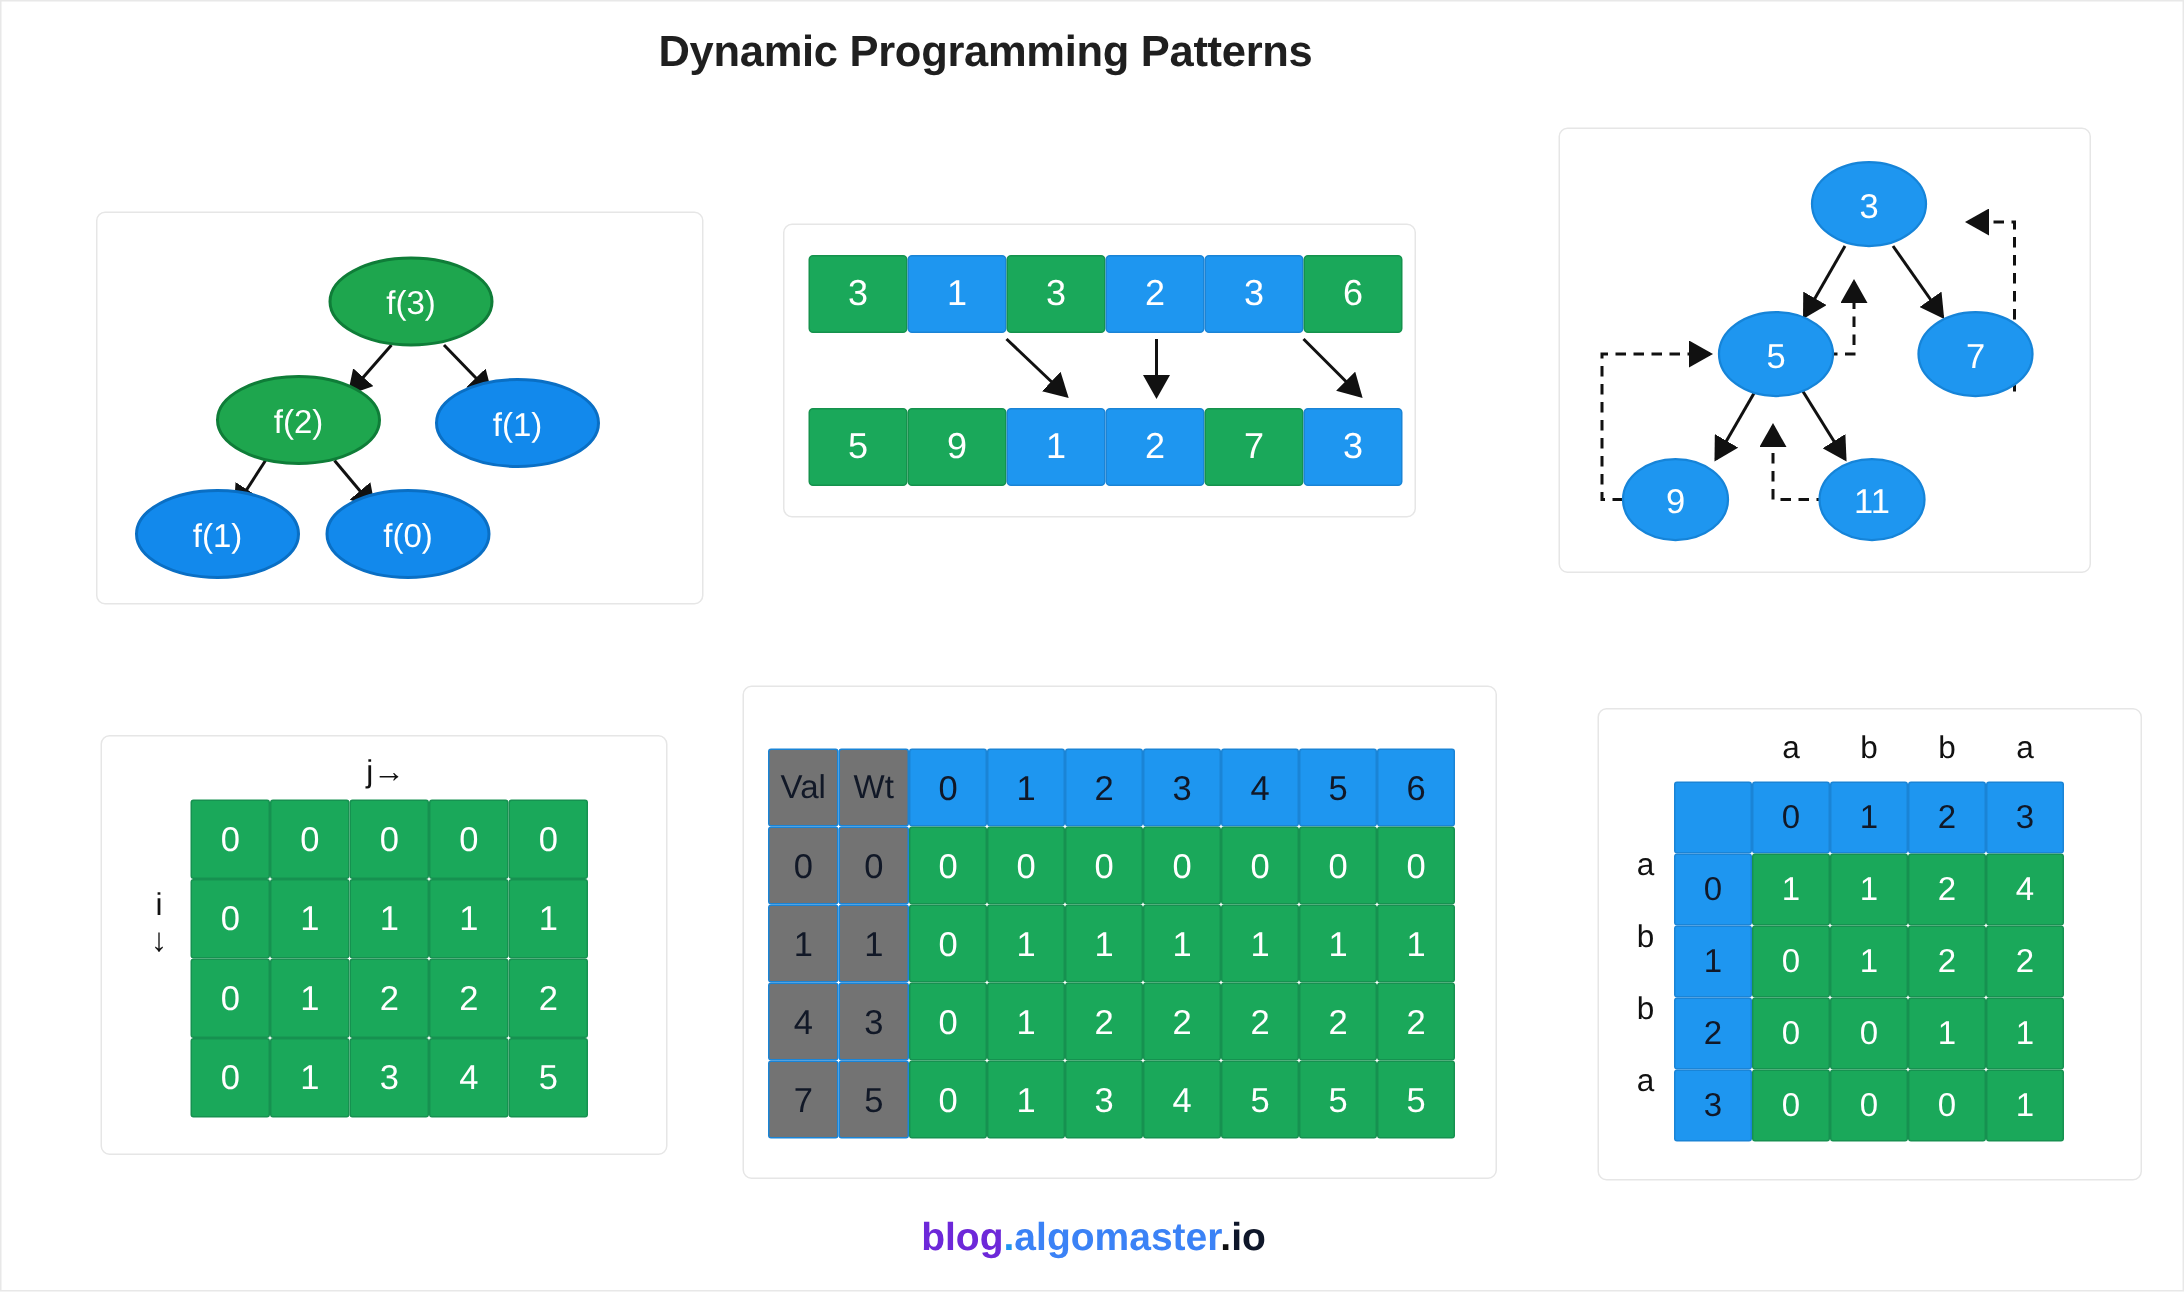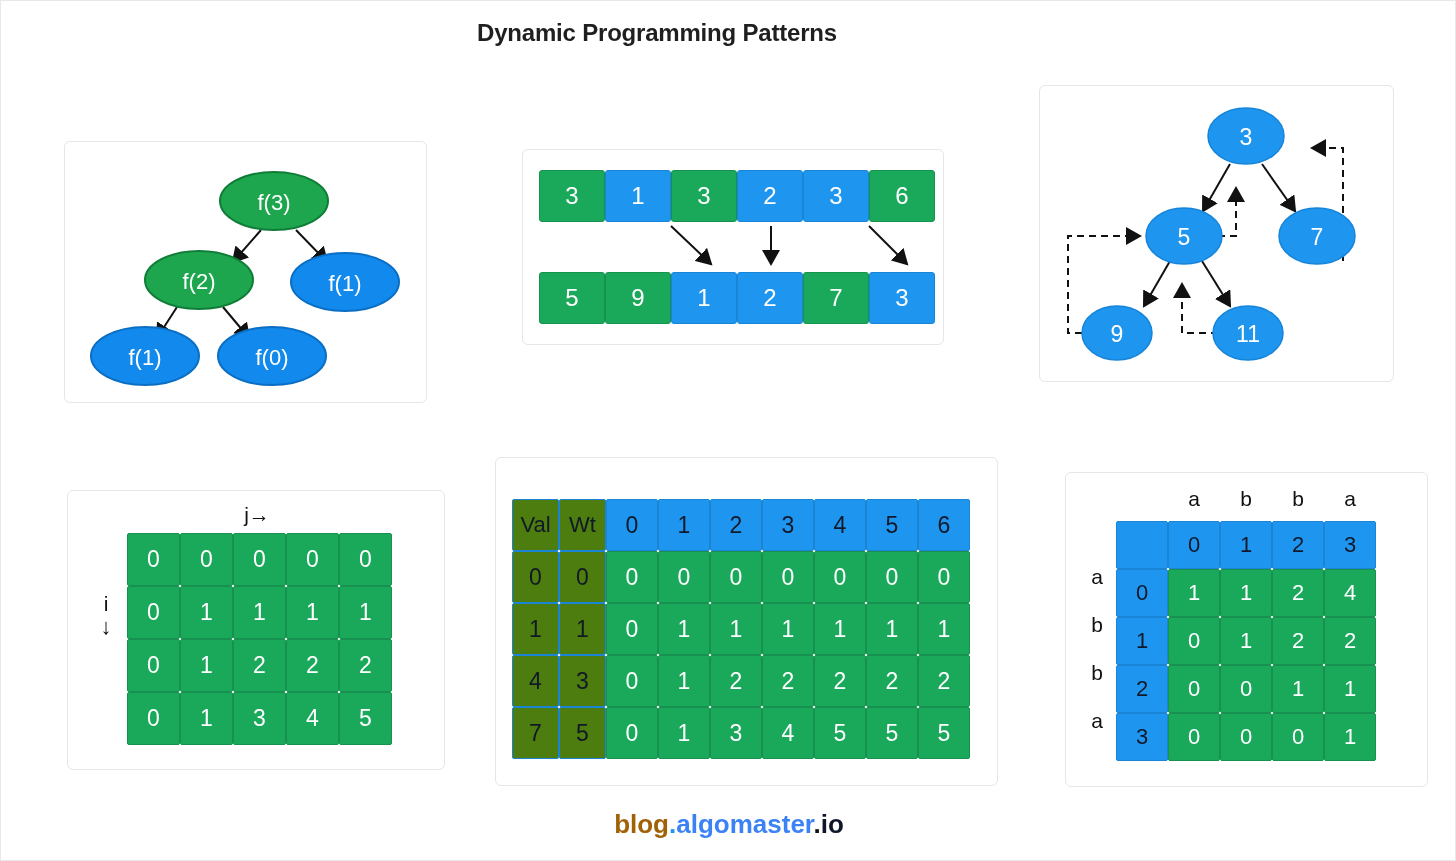--- a/index.html
+++ b/index.html
@@ -12,35 +12,35 @@
     color: #1a1a1a;
     position: relative;
     overflow: hidden;
     box-sizing: border-box;
     border: 1px solid #e8e8e8;
   }
   .page-title {
     position: absolute;
     top: 18px; left: 0; width: 1312px;
     text-align: center;
-    font-size: 24px;
+    font-size: 29px;
     font-weight: bold;
     color: #1f1f1f;
     letter-spacing: -0.2px;
   }
   .panel {
     position: absolute;
     background: #ffffff;
     border: 1px solid #e6e6e6;
     border-radius: 6px;
     box-sizing: border-box;
   }
 
   
-  #panel-recursion { left: 63px; top: 140px; width: 363px; height: 262px; }
+  #panel-recursion { left: 63px; top: 140px; width: 405px; height: 262px; }
   #panel-recursion svg { position: absolute; left: 0; top: 0; }
   .node-text { font-family: "Liberation Sans", sans-serif; font-size: 22px; fill: #ffffff; text-anchor: middle; dominant-baseline: central; }
 
   
   #panel-arrays { left: 521px; top: 148px; width: 422px; height: 196px; }
   .cellrow { position: absolute; display: flex; }
   .cell {
     width: 66px; height: 52px;
     display: flex; align-items: center; justify-content: center;
     font-size: 24px; color: #ffffff;
@@ -81,21 +81,21 @@
   }
 
   
   #panel-knap { left: 494px; top: 456px; width: 503px; height: 329px; }
   #knap-wrap { position: absolute; left: 16px; top: 41px; display: flex; }
   .knap-leftcol { display: flex; flex-direction: column; }
   .kl-cell {
     width: 47px; height: 52px;
     display: flex; align-items: center; justify-content: center;
     font-size: 23px; color: #111827;
-    background: #4d7c0f; box-sizing: border-box;
+    background: #737373; box-sizing: border-box;
     border: 1px solid #1a84d6; border-radius: 2px;
   }
   .kl-cell.head { font-size: 22px; }
   .knap-body { display: flex; flex-direction: column; }
   .knap-row { display: flex; }
   .kcell {
     width: 52px; height: 52px;
     display: flex; align-items: center; justify-content: center;
     font-size: 23px; box-sizing: border-box; border-radius: 2px;
   }
@@ -126,21 +126,21 @@
     font-size: 22px; box-sizing: border-box; border-radius: 2px;
   }
   .lcell.hdr { background: #1e96f0; color: #111827; border: 1px solid #1a84d6; }
   .lcell.val { background: #1aa85a; color: #ffffff; border: 1px solid #169150; }
 
   
   .footer {
     position: absolute; left: 0; top: 808px; width: 1456px;
     text-align: center; font-size: 26px; font-weight: bold;
   }
-  .f-blog { color: #a16207; margin-top: 12px; }
+  .f-blog { color: #6d28d9; margin-top: 12px; }
   .f-dot1 { color: #1e96f0; }
   .f-algo { color: #3b82f6; }
   .f-dot2 { color: #111111; }
   .f-io   { color: #0f172a; }
 </style>
 </head>
 <body>
 
 <div class="page-title">Dynamic Programming Patterns</div>
 

